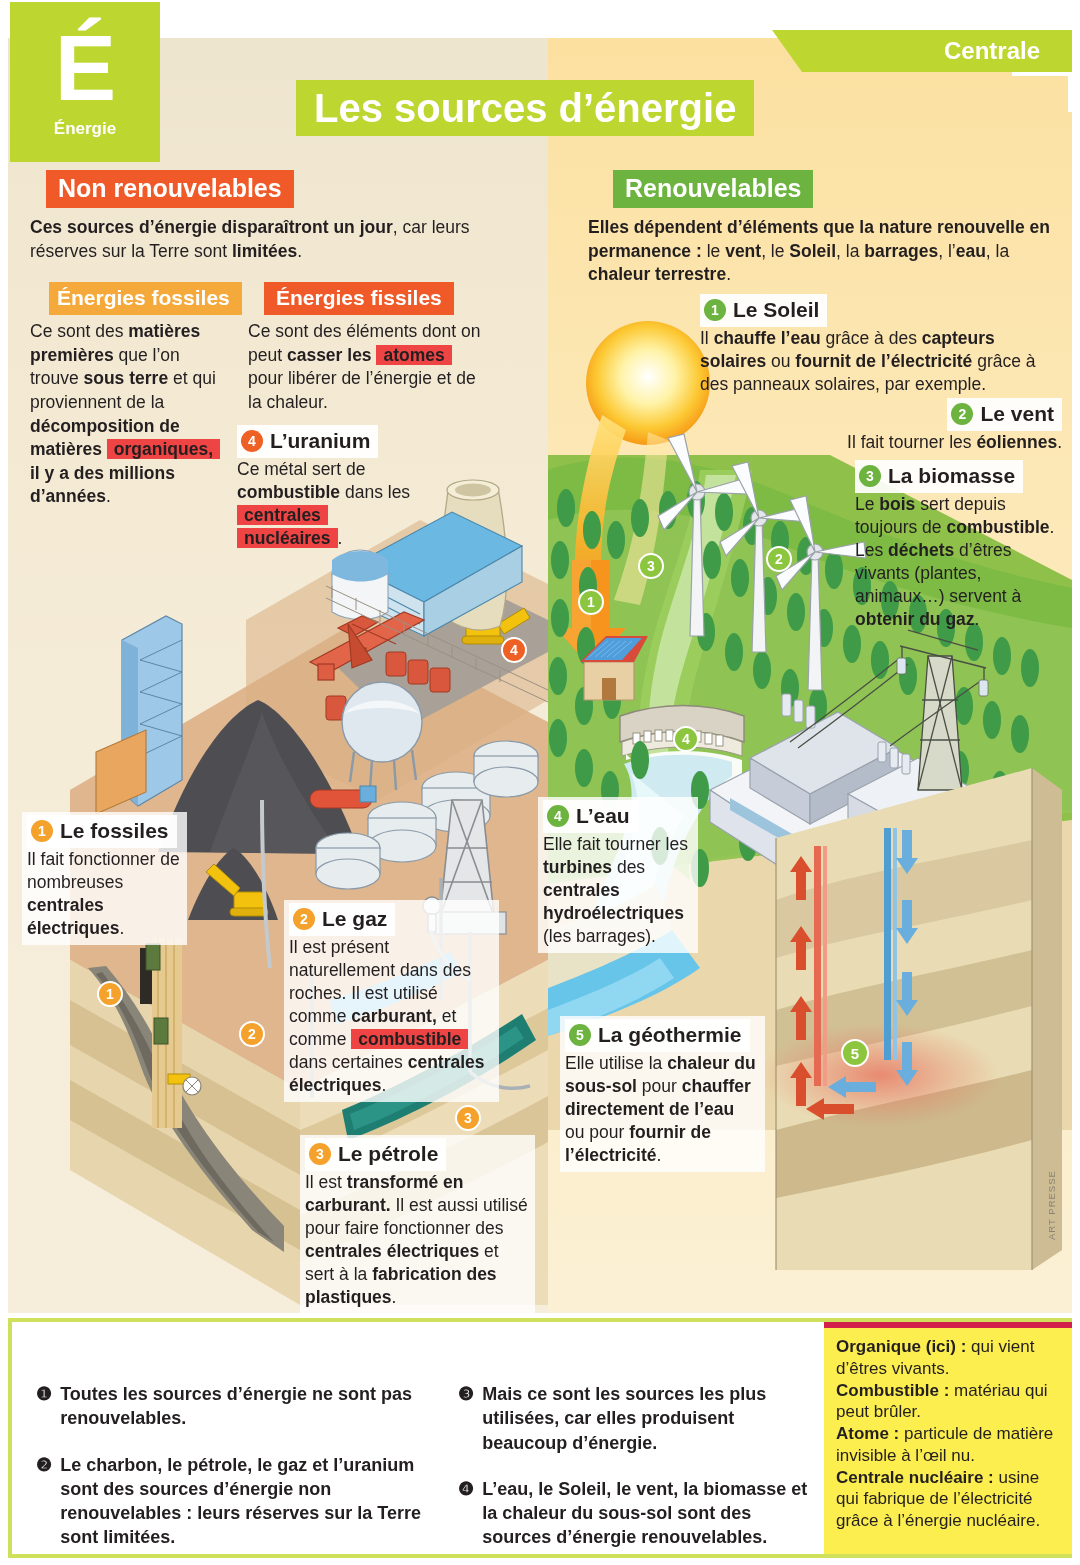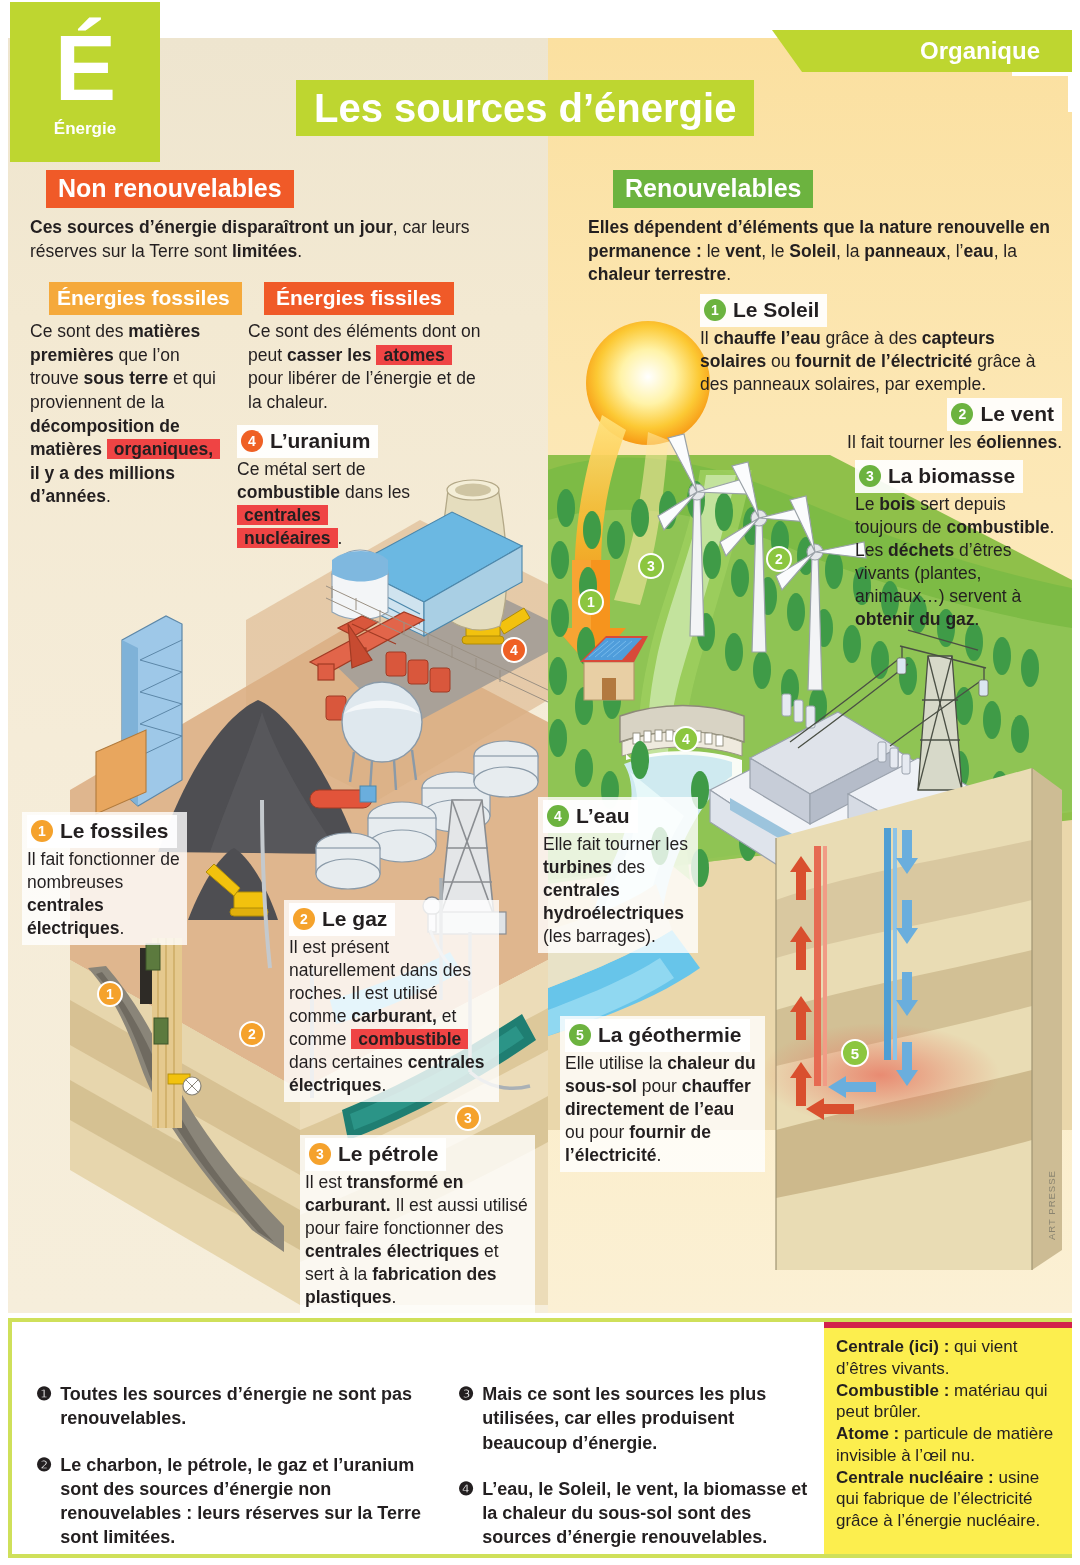--- a/index.html
+++ b/index.html
@@ -679,21 +679,21 @@
       </g>
     </g>
   </svg>
 
   <div class="logo-box">
     <div class="logo-letter">É</div>
     <div class="logo-word">Énergie</div>
   </div>
 
   <div class="sciences-tab">
-    <span>Organique</span>
+    <span>Centrale</span>
   </div>
   <div class="corner-mark"></div>
 
   <div class="main-title">Les sources d’énergie</div>
 
   <div class="sec-nonrenew">
     <span class="badge badge-orange-dark">Non renouvelables</span>
   </div>
   <div class="para intro-left"><b>Ces sources d’énergie disparaîtront un jour</b>, car leurs réserves sur la Terre sont <b>limitées</b>.</div>
 
@@ -703,21 +703,21 @@
   <div class="para txt-fossiles">Ce sont des <b>matières premières</b> que l’on trouve <b>sous terre</b> et qui proviennent de la <b>décomposition de matières <span class="hl">organiques,</span> il y a des millions d’années</b>.</div>
 
   <div class="sub-fissiles">
     <span class="badge badge-orange-red">Énergies fissiles</span>
   </div>
   <div class="para txt-fissiles">Ce sont des éléments dont on peut <b>casser les <span class="hl">atomes</span></b> pour libérer de l’énergie et de la chaleur.</div>
 
   <div class="sec-renew">
     <span class="badge badge-green">Renouvelables</span>
   </div>
-  <div class="para intro-right"><b>Elles dépendent d’éléments que la nature renouvelle en permanence :</b> le <b>vent</b>, le <b>Soleil</b>, la <b>panneaux</b>, l’<b>eau</b>, la <b>chaleur terrestre</b>.</div>
+  <div class="para intro-right"><b>Elles dépendent d’éléments que la nature renouvelle en permanence :</b> le <b>vent</b>, le <b>Soleil</b>, la <b>barrages</b>, l’<b>eau</b>, la <b>chaleur terrestre</b>.</div>
 
   <div class="callout c-uranium">
     <div class="call-title">
       <span class="num num-red">4</span>
       <span>L’uranium</span>
     </div>
     <div>Ce métal sert de <b>combustible</b> dans les <b><span class="hl">centrales</span></b> <b><span class="hl">nucléaires</span></b>.</div>
   </div>
 
   <div class="callout c-soleil">
@@ -806,21 +806,21 @@
         <div class="ret-item">
           <span class="ret-bullet">❹</span>
           <span>L’eau, le Soleil, le vent, la biomasse et la chaleur du sous-sol sont des sources d’énergie renouvelables.</span>
         </div>
       </div>
     </div>
   </div>
 
   <div class="gloss">
     <div>
-      <b>Centrale (ici) :</b><span> qui vient d’êtres vivants.</span>
+      <b>Organique (ici) :</b><span> qui vient d’êtres vivants.</span>
     </div>
     <div>
       <b>Combustible :</b><span> matériau qui peut brûler.</span>
     </div>
     <div>
       <b>Atome :</b><span> particule de matière invisible à l’œil nu.</span>
     </div>
     <div>
       <b>Centrale nucléaire :</b><span> usine qui fabrique de l’électricité grâce à l’énergie nucléaire.</span>
     </div>

